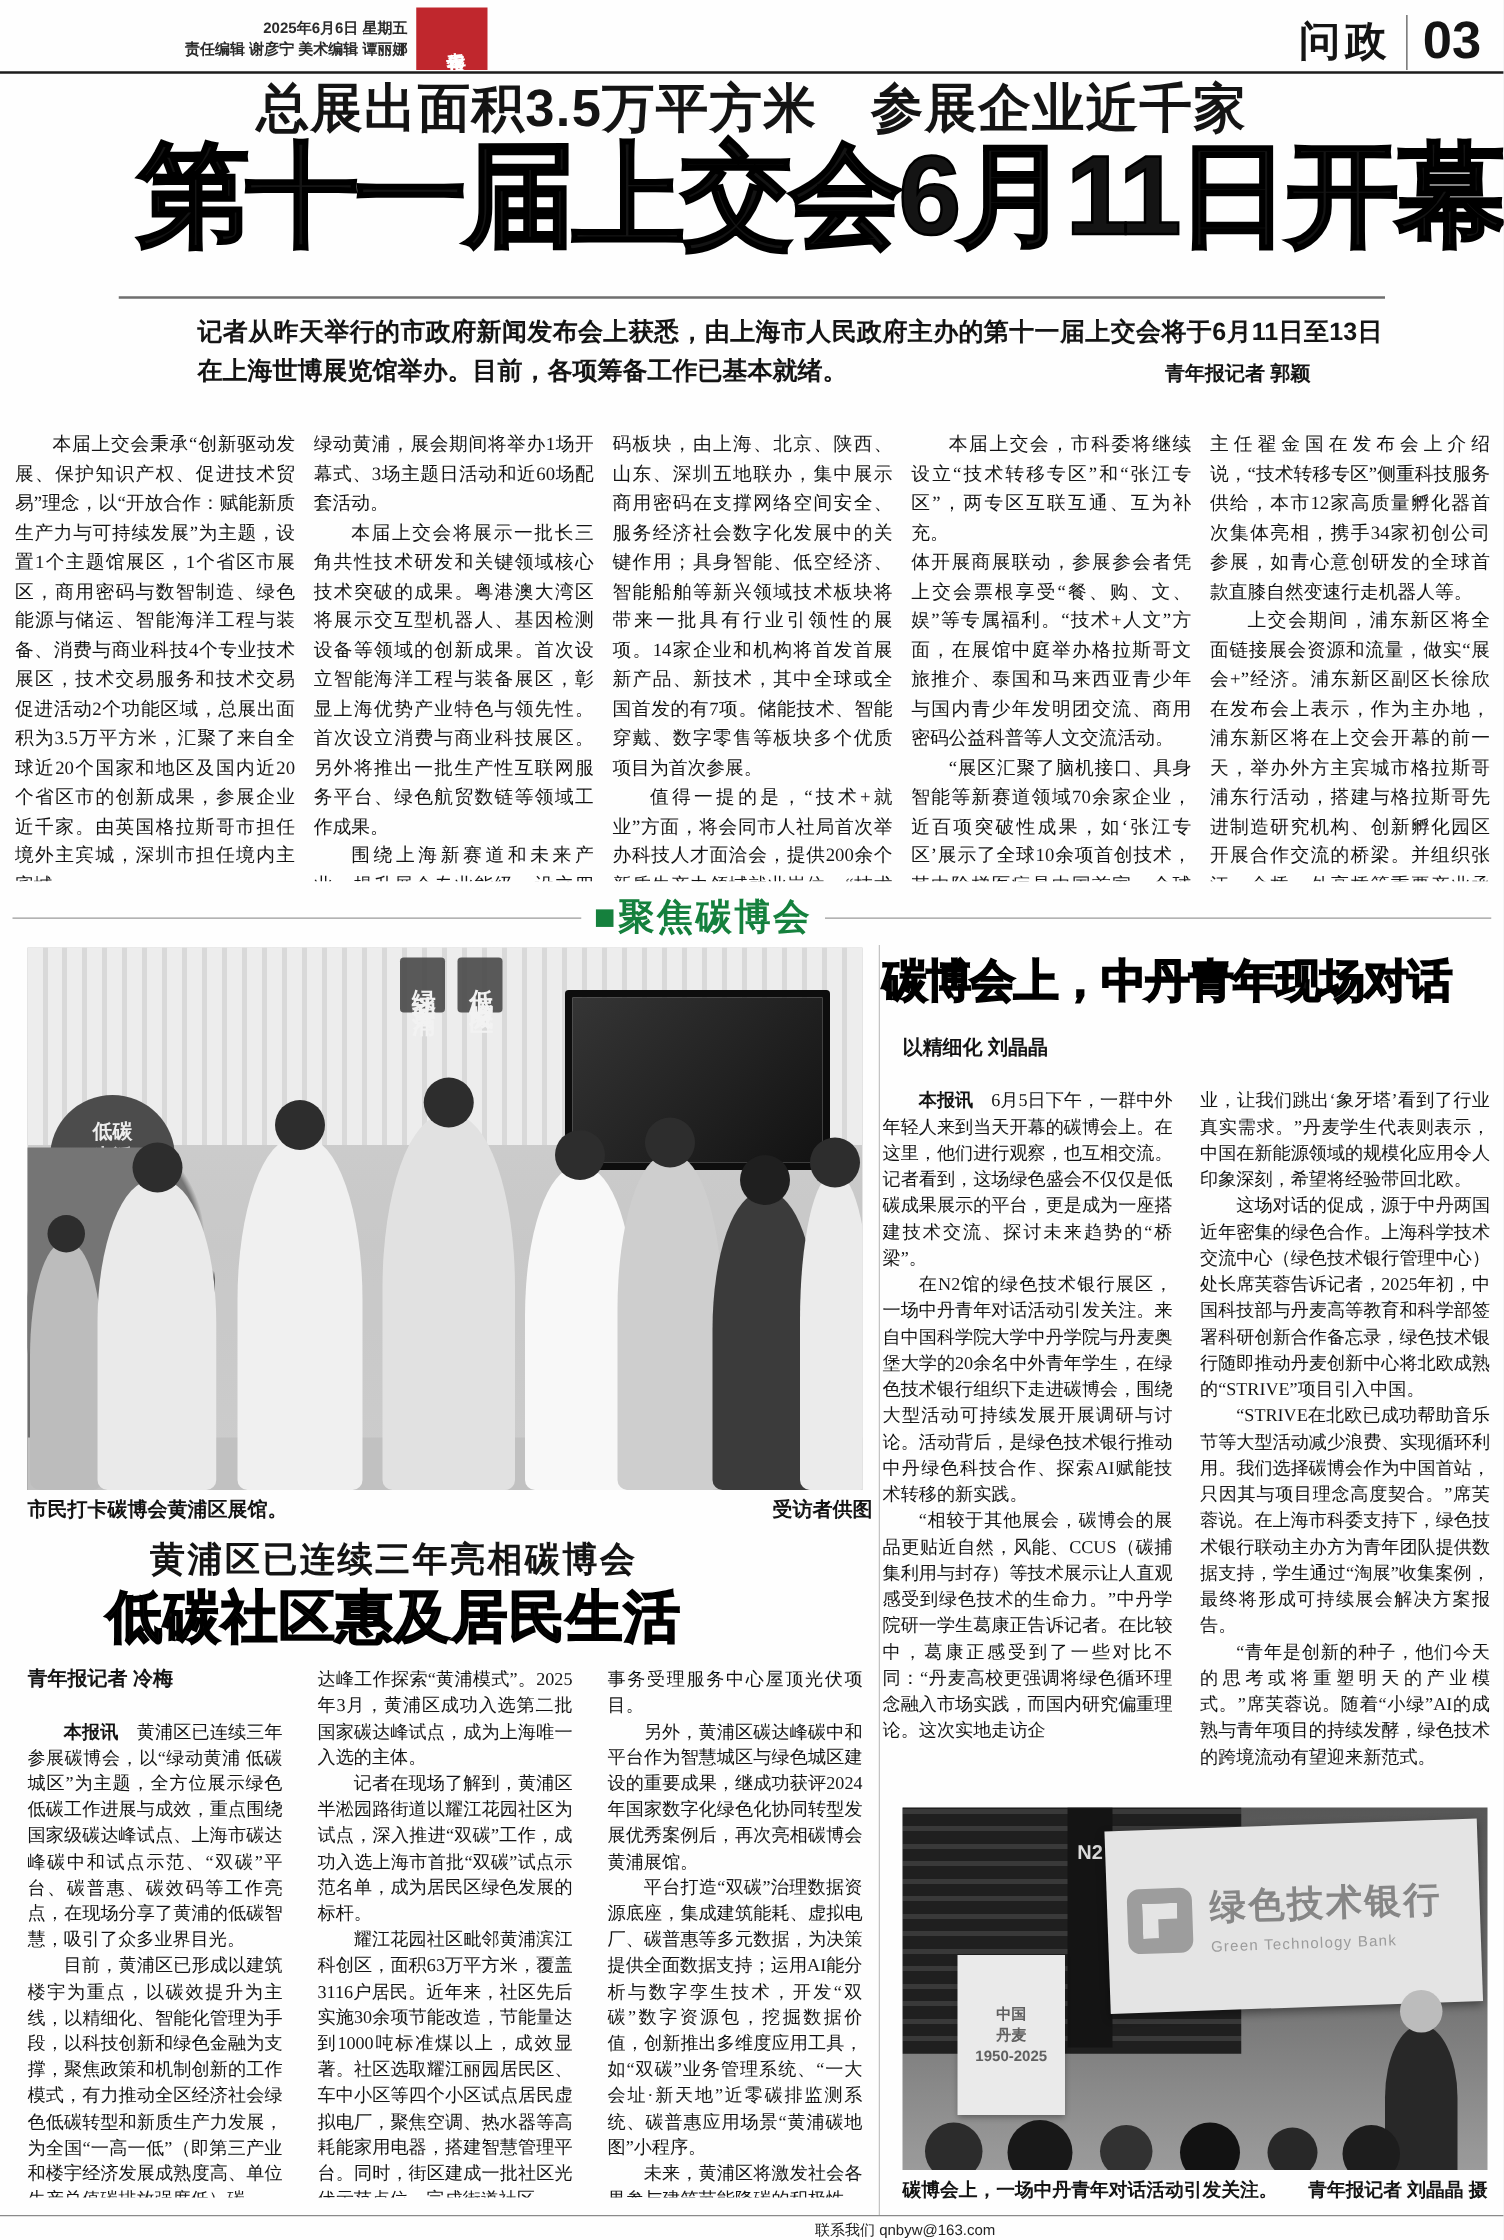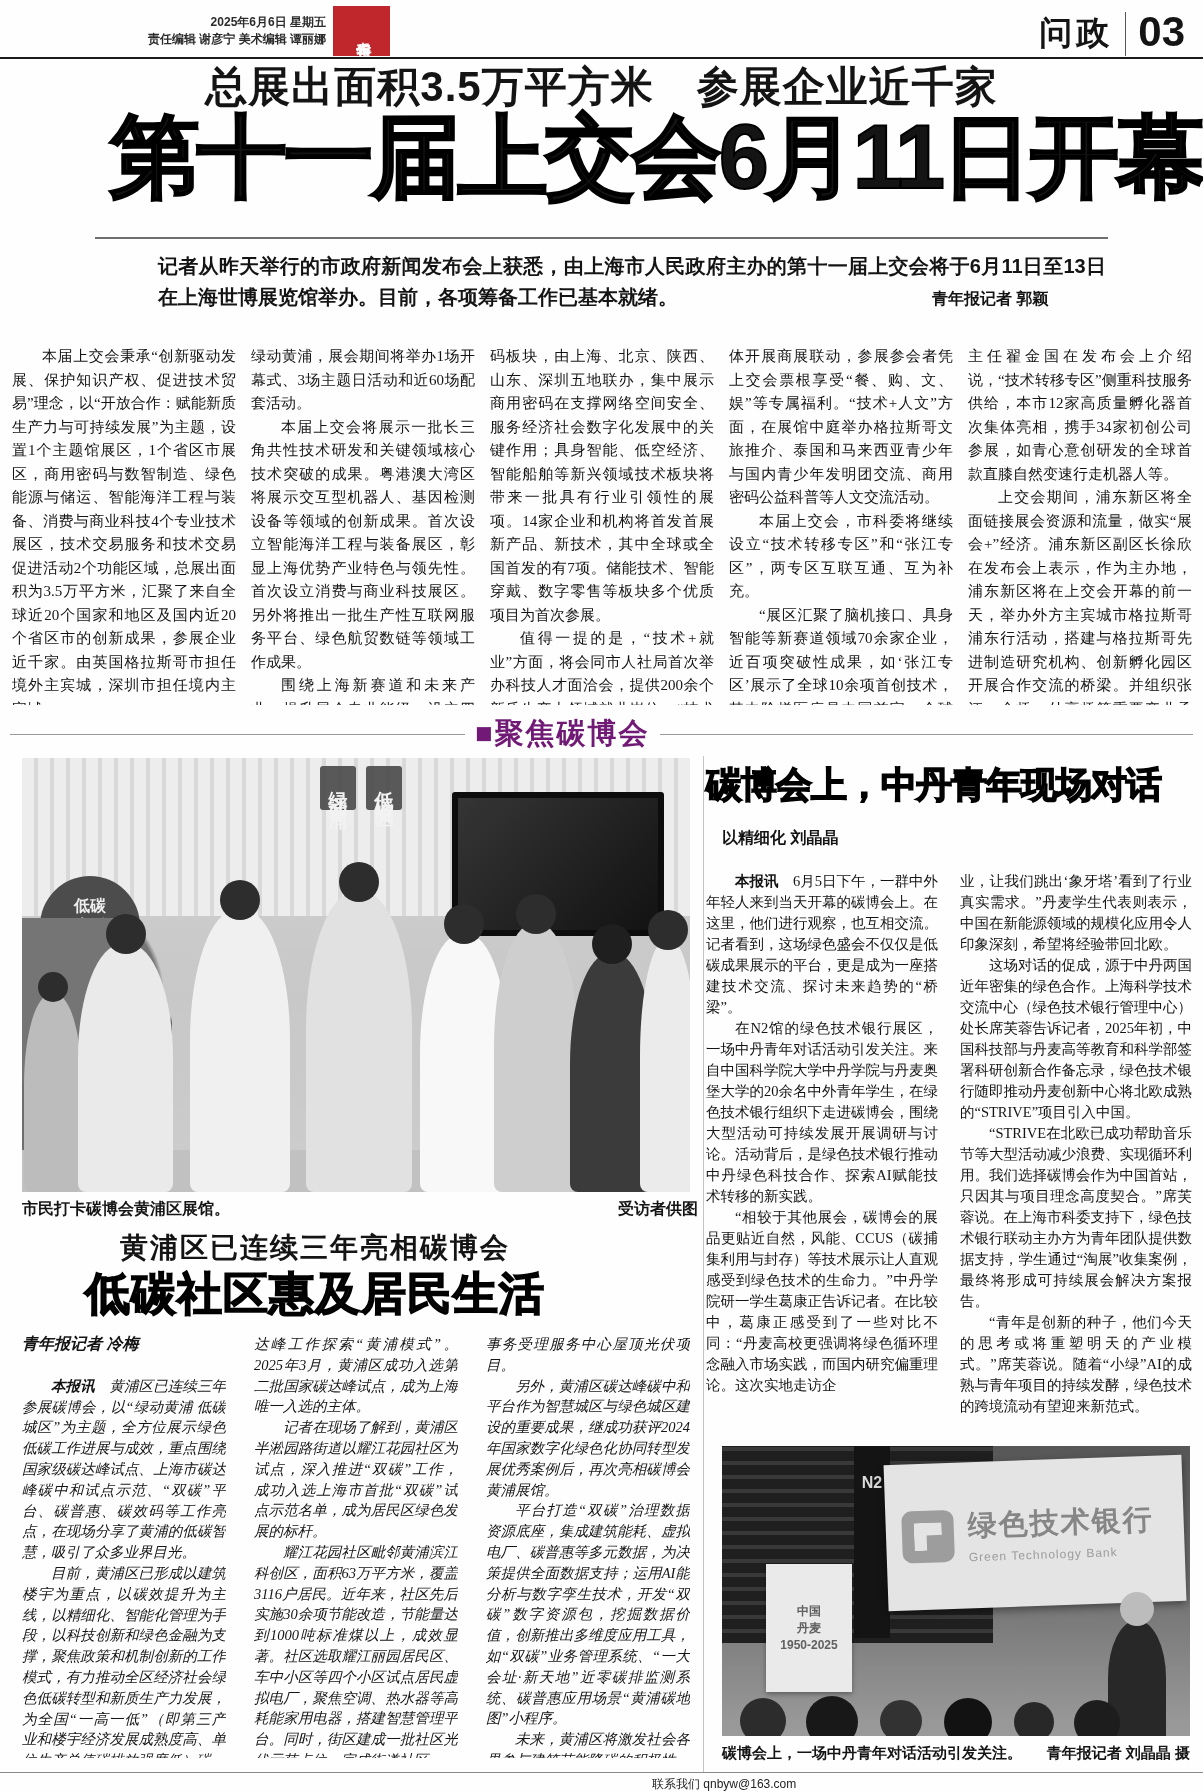--- a/index.html
+++ b/index.html
@@ -38,21 +38,21 @@
   .ind{text-indent:2em;}
   .para b{font-family:"Liberation Sans",sans-serif;}
   .main-cols{position:absolute;left:12px;top:345px;width:1180px;height:360px;gap:15px;
     font-size:15px;line-height:23.5px;}
 
   
   .focus{position:absolute;left:10px;top:716px;width:1183px;height:36px;display:flex;align-items:center;}
   .focus .ln{height:1px;background:#9a9a9a;}
   .focus .l1{flex:0 0 455px;}
   .focus .l2{flex:1;}
-  .focus-label{margin:16px 10px;color:#701a75;font-family:"Liberation Sans",sans-serif;
+  .focus-label{margin:16px 10px;color:#15803d;font-family:"Liberation Sans",sans-serif;
     font-weight:900;font-size:29px;letter-spacing:2px;}
 
   
   .photo{position:absolute;overflow:hidden;filter:grayscale(1) contrast(.98);}
   .photo-left{left:22px;top:758px;width:668px;height:434px;background:linear-gradient(180deg,#d6d6d6 0%,#c9c9c9 55%,#cfcfcf 100%);}
   .ph-ceiling{position:absolute;left:0;top:0;width:100%;height:158px;
     background:repeating-linear-gradient(90deg,#efefef 0 12px,#dbdbdb 12px 16px);}
   .ph-screen{position:absolute;right:26px;top:34px;width:200px;height:132px;
     background:linear-gradient(135deg,#333 0%,#101010 100%);border:6px solid #0b0b0b;border-radius:3px;}
   .banner{position:absolute;left:298px;top:8px;display:flex;gap:10px;}
@@ -117,21 +117,21 @@
   .cap-row{position:absolute;display:flex;justify-content:space-between;
     font-family:"Liberation Sans",sans-serif;font-weight:700;font-size:16px;line-height:22px;gap:11px;}
   .cap-left{left:22px;top:1198px;width:676px;}
   .cap-right{left:722px;top:1742px;width:468px;font-size:15px;}
 
   
   .left-art{position:absolute;left:22px;top:1230px;width:668px;}
   .la-head{width:586px;text-align:center;font-family:"Liberation Sans",sans-serif;}
   .la-kicker{font-weight:700;font-size:28px;line-height:36px;letter-spacing:2px;}
   .la-headline{font-weight:900;font-size:45px;line-height:56px;letter-spacing:1px;-webkit-text-stroke:1.5px #000;}
-  .left-cols{margin-top:12px;height:424px;gap:28px;font-size:14.5px;line-height:20.8px;font-style:italic;}
+  .left-cols{margin-top:12px;height:424px;gap:28px;font-size:14.5px;line-height:20.8px;}
   .byl{font-family:"Liberation Sans",sans-serif;font-weight:700;font-size:16px;margin:0 0 21px 0;}
 
   
   .vrule{position:absolute;left:703px;top:756px;width:1px;height:1016px;background:#c4c4c4;}
 
   
   .right-art{position:absolute;left:706px;top:762px;width:486px;}
   .ra-headline{margin:0;font-family:"Liberation Sans",sans-serif;
     font-weight:900;font-size:36px;line-height:46px;letter-spacing:-1px;-webkit-text-stroke:1.5px #000;}
   .ra-byline{margin-top:20px;padding-left:16px;font-family:"Liberation Sans",sans-serif;
@@ -175,22 +175,22 @@
     <div class="col">
         <p class="para">绿动黄浦，展会期间将举办1场开幕式、3场主题日活动和近60场配套活动。</p>
         <p class="para ind">本届上交会将展示一批长三角共性技术研发和关键领域核心技术突破的成果。粤港澳大湾区将展示交互型机器人、基因检测设备等领域的创新成果。首次设立智能海洋工程与装备展区，彰显上海优势产业特色与领先性。首次设立消费与商业科技展区。另外将推出一批生产性互联网服务平台、绿色航贸数链等领域工作成果。</p>
         <p class="para ind">围绕上海新赛道和未来产业，提升展会专业能级，设立四个专业技术展区。其中，商用密</p>
       </div>
     <div class="col">
         <p class="para">码板块，由上海、北京、陕西、山东、深圳五地联办，集中展示商用密码在支撑网络空间安全、服务经济社会数字化发展中的关键作用；具身智能、低空经济、智能船舶等新兴领域技术板块将带来一批具有行业引领性的展项。14家企业和机构将首发首展新产品、新技术，其中全球或全国首发的有7项。储能技术、智能穿戴、数字零售等板块多个优质项目为首次参展。</p>
         <p class="para ind">值得一提的是，“技术+就业”方面，将会同市人社局首次举办科技人才面洽会，提供200余个新质生产力领域就业岗位。“技术+消费”方面，将与展馆周边世博、前滩商圈的8个商业</p>
       </div>
     <div class="col">
+        <p class="para ind">本届上交会，市科委将继续设立“技术转移专区”和“张江专区”，两专区互联互通、互为补充。</p>
         <p class="para">体开展商展联动，参展参会者凭上交会票根享受“餐、购、文、娱”等专属福利。“技术+人文”方面，在展馆中庭举办格拉斯哥文旅推介、泰国和马来西亚青少年与国内青少年发明团交流、商用密码公益科普等人文交流活动。</p>
-        <p class="para ind">本届上交会，市科委将继续设立“技术转移专区”和“张江专区”，两专区互联互通、互为补充。</p>
         <p class="para ind">“展区汇聚了脑机接口、具身智能等新赛道领域70余家企业，近百项突破性成果，如‘张江专区’展示了全球10余项首创技术，其中阶梯医疗是中国首家、全球第二家进入临床试验的侵入式脑机接口企业。”市科委副</p>
       </div>
     <div class="col">
         <p class="para">主任翟金国在发布会上介绍说，“技术转移专区”侧重科技服务供给，本市12家高质量孵化器首次集体亮相，携手34家初创公司参展，如青心意创研发的全球首款直膝自然变速行走机器人等。</p>
         <p class="para ind">上交会期间，浦东新区将全面链接展会资源和流量，做实“展会+”经济。浦东新区副区长徐欣在发布会上表示，作为主办地，浦东新区将在上交会开幕的前一天，举办外方主宾城市格拉斯哥浦东行活动，搭建与格拉斯哥先进制造研究机构、创新孵化园区开展合作交流的桥梁。并组织张江、金桥、外高桥等重要产业承载区走进现场，做好服务对接。</p>
       </div>
   </div>
 
   <div class="focus">
     <span class="ln l1"></span>

